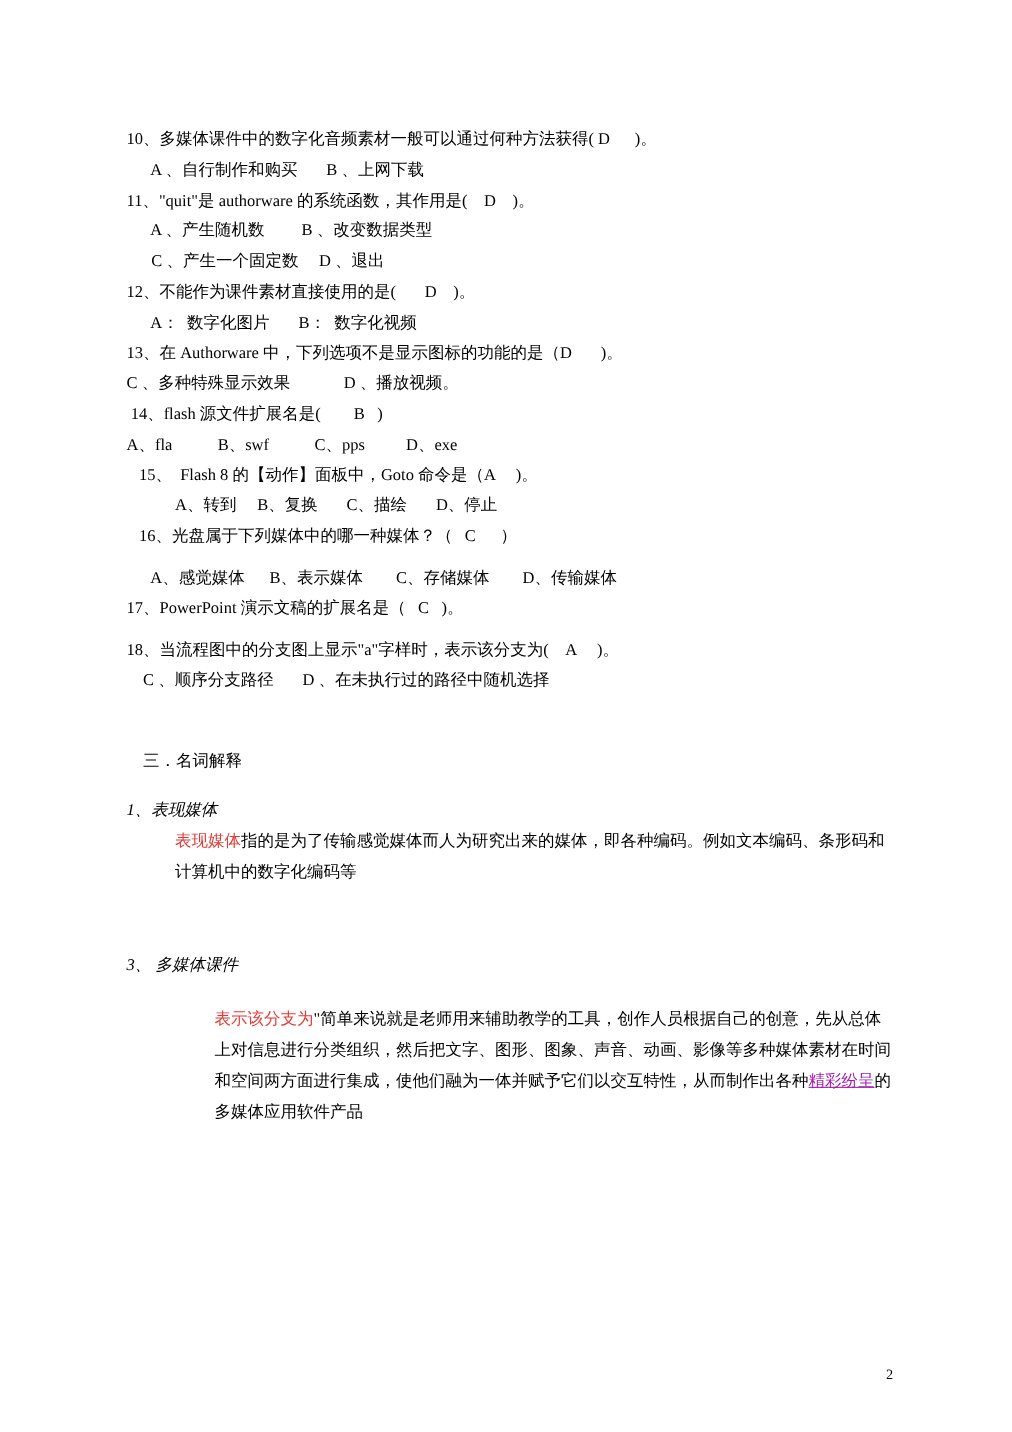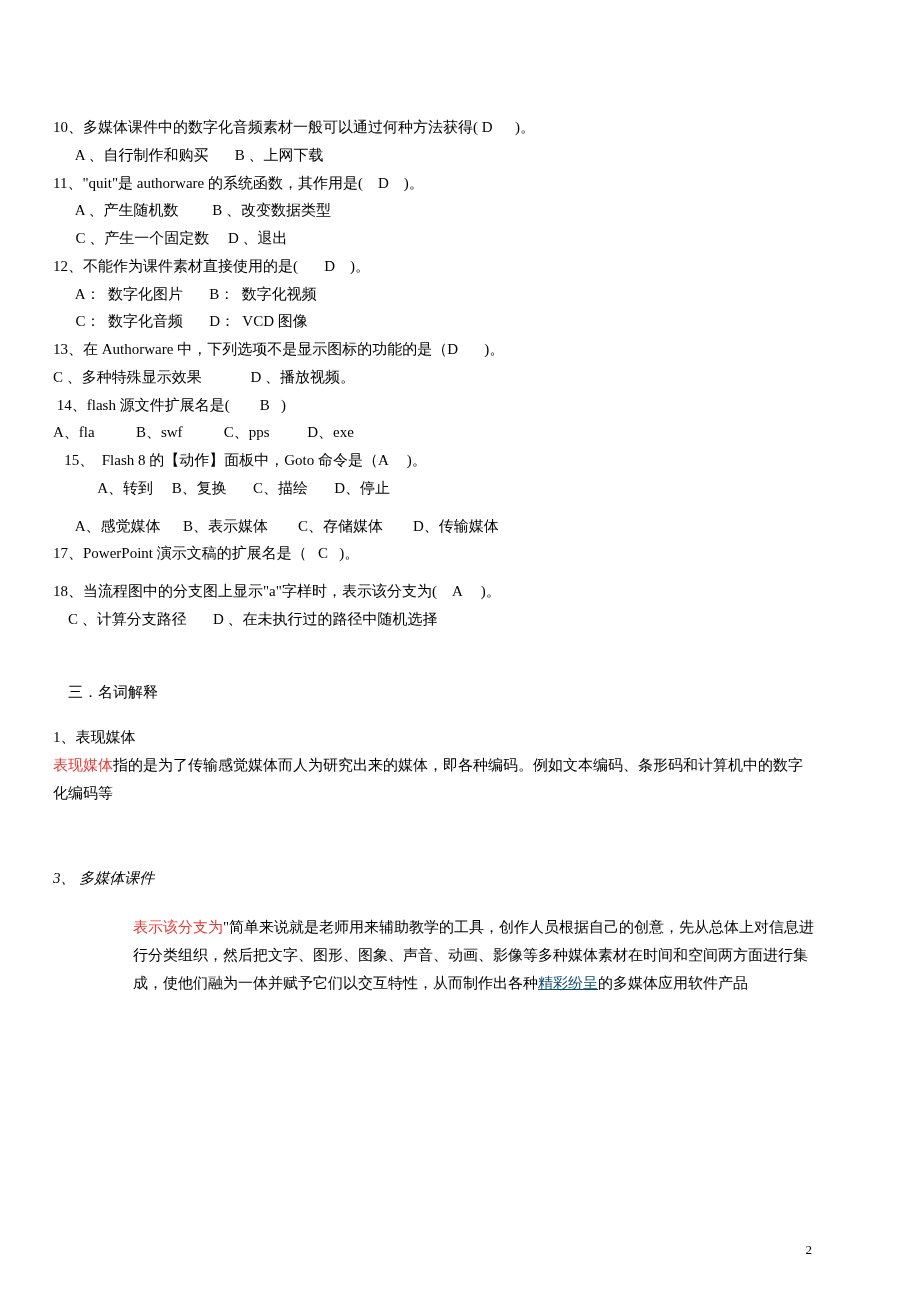--- a/index.html
+++ b/index.html
@@ -9,32 +9,33 @@
       margin: 0;
       padding: 0;
       background: #fff;
       color: #000;
       width: 920px;
       height: 1302px;
       box-sizing: border-box;
       position: relative;
     }
     .content {
-      padding: 114px 105px 0 53px;
+      padding: 114px 105px 0 115px;
     }
     .line {
       white-space: pre;
     }
     .red { color: #e53935; }
-    .link { color: #0c4a6e; text-decoration: underline; }
+    .link { color: #a21caf; text-decoration: underline; }
     .section-title {
       margin-top: 45px;
     }
     .def-heading {
       margin-top: 18px;
+      font-style: italic;
     }
     .def3-heading {
       margin-top: 57px;
       font-style: italic;
     }
     .def3-body {
       padding-left: 80px;
       margin-top: 22px;
       white-space: normal;
       line-height: 1.85;
@@ -54,44 +55,44 @@
 
   <div class="line">10、多媒体课件中的数字化音频素材一般可以通过何种方法获得( D      )。</div>
   <div class="line">      A 、自行制作和购买       B 、上网下载</div>
 
   <div class="line">11、"quit"是 authorware 的系统函数，其作用是(    D    )。</div>
   <div class="line">      A 、产生随机数         B 、改变数据类型</div>
   <div class="line">      C 、产生一个固定数     D 、退出</div>
 
   <div class="line">12、不能作为课件素材直接使用的是(       D    )。</div>
   <div class="line">      A：  数字化图片       B：  数字化视频</div>
-  <div class="line">      C：  数字化音频       D：  VCD 图像</div>
 
   <div class="line">13、在 Authorware 中，下列选项不是显示图标的功能的是（D       )。</div>
   <div class="line">C 、多种特殊显示效果             D 、播放视频。</div>
 
   <div class="line"> 14、flash 源文件扩展名是(        B   )</div>
   <div class="line">A、fla           B、swf           C、pps          D、exe</div>
 
   <div class="line">   15、  Flash 8 的【动作】面板中，Goto 命令是（A     )。</div>
   <div class="line">            A、转到     B、复换       C、描绘       D、停止</div>
 
+  <div class="line">   16、光盘属于下列媒体中的哪一种媒体？（   C      ）</div>
   <div class="gap"></div>
   <div class="line">      A、感觉媒体      B、表示媒体        C、存储媒体        D、传输媒体</div>
 
   <div class="line">17、PowerPoint 演示文稿的扩展名是（   C   )。</div>
 
   <div class="gap"></div>
   <div class="line">18、当流程图中的分支图上显示"a"字样时，表示该分支为(    A     )。</div>
-  <div class="line">    C 、计算分支路径       D 、在未执行过的路径中随机选择</div>
+  <div class="line">    C 、顺序分支路径       D 、在未执行过的路径中随机选择</div>
 
   <div class="line section-title">    三．名词解释</div>
 
   <div class="line def-heading">1、表现媒体</div>
-  <div style="white-space:normal;">
+  <div style="white-space:normal;margin-left:44px;">
     <span class="red">表现媒体</span><span>指的是为了传输感觉媒体而人为研究出来的媒体，即各种编码。例如文本编码、条形码和计算机中的数字化编码等</span>
   </div>
 
   <div class="line def3-heading">3、 多媒体课件</div>
   <div class="def3-body">
     <span class="red">表示该分支为</span><span>"简单来说就是老师用来辅助教学的工具，创作人员根据自己的创意，先从总体上对信息进行分类组织，然后把文字、图形、图象、声音、动画、影像等多种媒体素材在时间和空间两方面进行集成，使他们融为一体并赋予它们以交互特性，从而制作出各种</span><span class="link">精彩纷呈</span><span>的多媒体应用软件产品</span>
   </div>
 
 </div>
 

